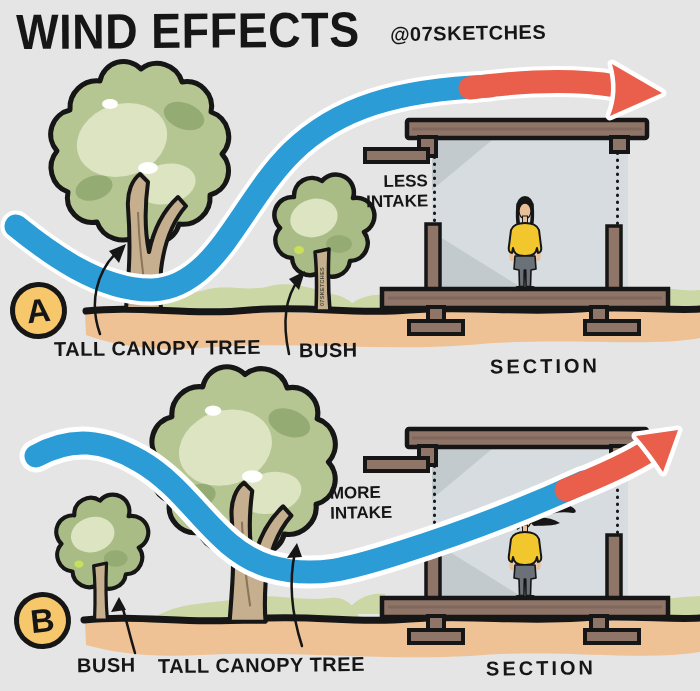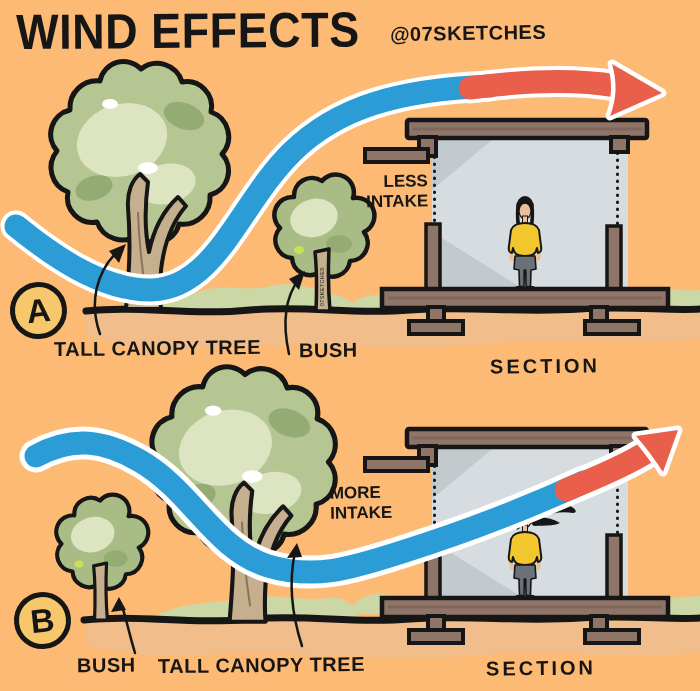--- a/index.html
+++ b/index.html
@@ -1,16 +1,16 @@
 <!DOCTYPE html>
 <html><head>
 <meta charset="utf-8">
 <style>
   html,body{margin:0;padding:0;background:#fff;}
-  .canvas{position:relative;width:700px;height:691px;background:#fdba74;overflow:hidden;
+  .canvas{position:relative;width:700px;height:691px;background:#e5e5e5;overflow:hidden;
           font-family:"Liberation Sans","DejaVu Sans",sans-serif;color:#161616;}
   .canvas svg{position:absolute;left:0;top:0;}
   .lbl{position:absolute;font-weight:bold;color:#161616;white-space:nowrap;}
   .title{left:16px;top:4px;font-size:45px;letter-spacing:.5px;transform:scaleY(1.1) rotate(-.4deg);transform-origin:0 0;}
   .handle{left:390px;top:22px;font-size:20px;letter-spacing:.5px;transform:rotate(-1deg);}
   .badge{position:absolute;width:47px;height:47px;border:5px solid #161616;border-radius:50%;
          background:#F6C76B;display:flex;align-items:center;justify-content:center;
          font-size:33px;font-weight:bold;transform:rotate(-6deg);}
   .badge-a{left:10px;top:282px;}
   .badge-b{left:14px;top:592px;}

